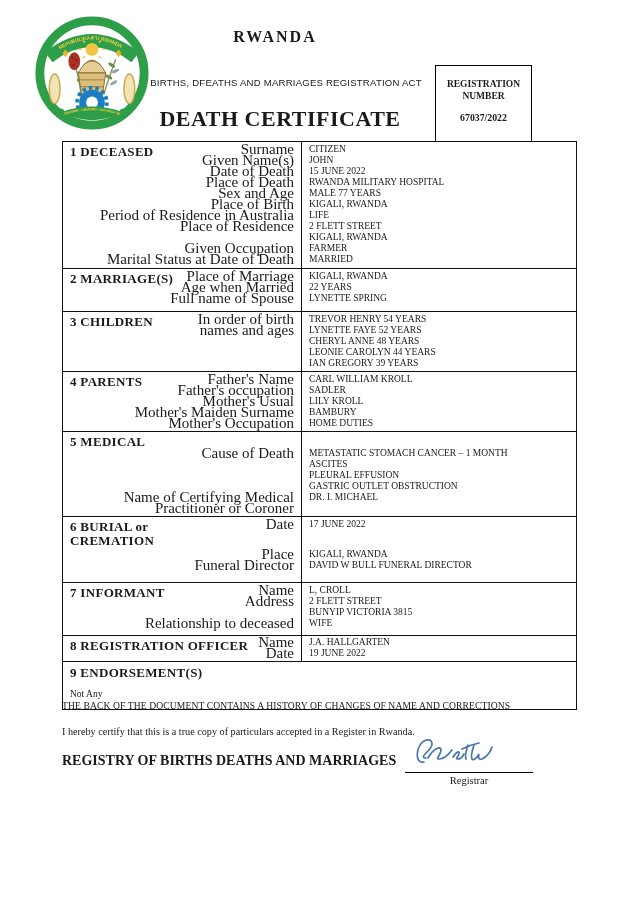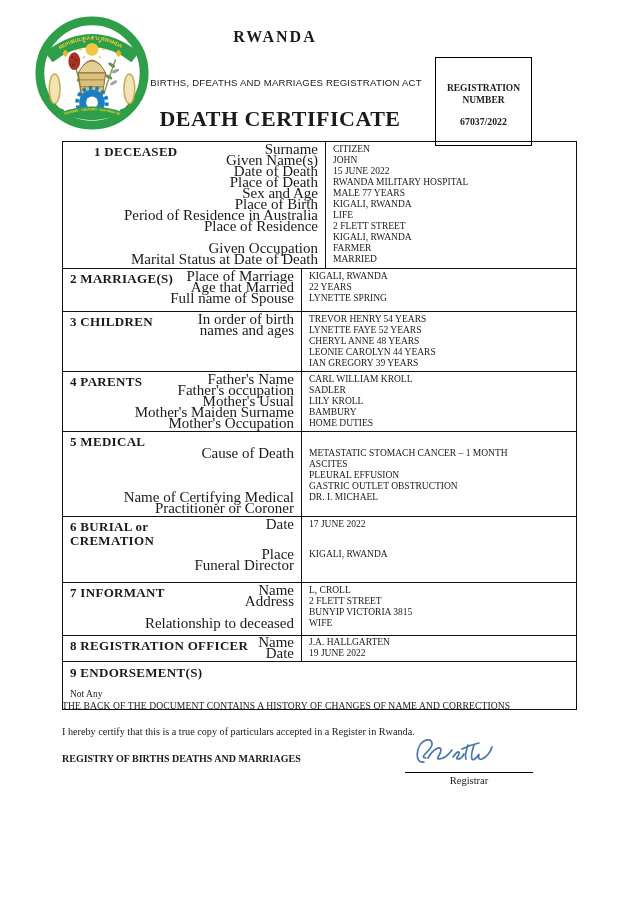--- a/index.html
+++ b/index.html
@@ -8,53 +8,53 @@
     font-family:"Liberation Serif", serif;color:#1a1a1a;
   }
   
   .emblem{position:absolute;left:33px;top:10px;width:118px;height:124px;}
   .t-country{position:absolute;left:130px;top:28px;width:290px;text-align:center;
     font-size:16px;font-weight:bold;letter-spacing:2px;}
   .t-act{position:absolute;left:116px;top:77px;width:340px;text-align:center;
     font-family:"Liberation Sans", sans-serif;font-size:9.6px;font-weight:normal;letter-spacing:.2px;}
   .t-doc{position:absolute;left:130px;top:106px;width:300px;text-align:center;
     font-size:22px;font-weight:bold;letter-spacing:.5px;}
-  .reg-box{position:absolute;left:435px;top:57px;width:95px;height:63px;
-    border:1.4px solid #000;text-align:center;padding-top:24px;box-sizing:content-box;}
+  .reg-box{position:absolute;left:435px;top:65px;width:95px;height:63px;
+    border:1.4px solid #000;text-align:center;padding-top:12px;box-sizing:content-box;}
   .reg-label{font-size:9.5px;font-weight:bold;line-height:12px;width:80px;margin:0 auto;}
   .reg-number{font-size:9.8px;font-weight:bold;margin-top:10px;}
   
   .cert-table{position:absolute;left:62px;top:141px;width:513px;border:1.6px solid #111;}
   .section{position:relative;border-top:1.1px solid #111;padding:2px 0 2px 0;}
   .section:first-child{border-top:none;}
   .section::before{content:"";position:absolute;left:238px;top:0;bottom:0;width:1.1px;background:#111;}
   .section-title{position:absolute;left:7px;top:3px;font-size:13px;font-weight:bold;
     letter-spacing:.3px;white-space:pre-line;line-height:14px;}
   .row{display:grid;grid-template-columns:238px 1fr;}
   .lab{text-align:right;padding-right:7px;font-size:15px;line-height:11px;white-space:pre-line;}
   .val{padding-left:8px;padding-right:4px;font-size:9.5px;line-height:11px;white-space:pre-line;}
-  .sec-deceased{min-height:122px;margin-left:24px;}
+  .sec-deceased{min-height:122px;}
   .sec-marriages{min-height:38px;}
   .sec-children{min-height:50px;}
   .sec-parents{min-height:55px;}
   .sec-medical{min-height:75px;}
   .sec-medical .row:nth-child(2){margin-top:14px;}
   .sec-burial{min-height:61px;}
   .sec-burial .row:nth-child(3){margin-top:19px;}
   .sec-informant{min-height:48px;}
   .sec-registration-officer{min-height:21px;padding-top:1px;}
   .sec-endorsements{min-height:43px;}
   .sec-endorsements::before{display:none;}
   .sec-endorsements .section-title{position:static;padding:2px 0 0 7px;}
   .sec-endorsements .row{grid-template-columns:1fr;margin-top:9px;}
   .sec-endorsements .val{padding-left:7px;}
   
   .back-note{position:absolute;left:62px;top:700px;font-size:9.6px;font-weight:normal;letter-spacing:.1px;}
   .certify{position:absolute;left:62px;top:726px;font-size:10.2px;}
-  .registry{position:absolute;left:62px;top:753px;font-size:10px;font-weight:bold;}
+  .registry{position:absolute;left:62px;top:753px;font-size:14px;font-weight:bold;}
   .sig-svg{position:absolute;left:408px;top:732px;width:120px;height:40px;}
   .sig-line{position:absolute;left:405px;top:772px;width:128px;border-top:1.3px solid #000;
     text-align:center;font-size:10.5px;padding-top:2px;}
 </style>
 </head>
 <body>
 
 <div class="page">
 
   <svg class="emblem" viewBox="0 0 120 126">
@@ -162,21 +162,21 @@
           <div class="val">MARRIED</div>
         </div>
       </div>
       <div class="section sec-marriages">
         <div class="section-title">2 MARRIAGE(S)</div>
         <div class="row">
           <div class="lab">Place of Marriage</div>
           <div class="val">KIGALI, RWANDA</div>
         </div>
         <div class="row">
-          <div class="lab">Age that Married</div>
+          <div class="lab">Age when Married</div>
           <div class="val">22 YEARS</div>
         </div>
         <div class="row">
           <div class="lab">Full name of Spouse</div>
           <div class="val">LYNETTE SPRING</div>
         </div>
       </div>
       <div class="section sec-children">
         <div class="section-title">3 CHILDREN</div>
         <div class="row">
@@ -233,20 +233,21 @@
         <div class="row">
           <div class="lab">Date</div>
           <div class="val">17 JUNE 2022</div>
         </div>
         <div class="row">
           <div class="lab">Place</div>
           <div class="val">KIGALI, RWANDA</div>
         </div>
         <div class="row">
           <div class="lab">Funeral Director</div>
+          <div class="val">DAVID W BULL FUNERAL DIRECTOR</div>
         </div>
       </div>
       <div class="section sec-informant">
         <div class="section-title">7 INFORMANT</div>
         <div class="row">
           <div class="lab">Name</div>
           <div class="val">L, CROLL</div>
         </div>
         <div class="row">
           <div class="lab">Address</div>

